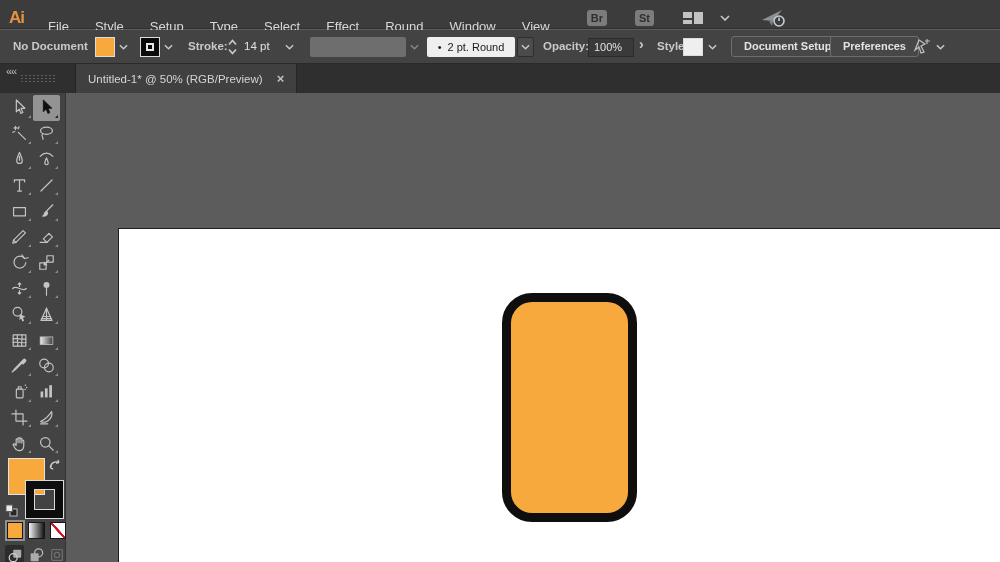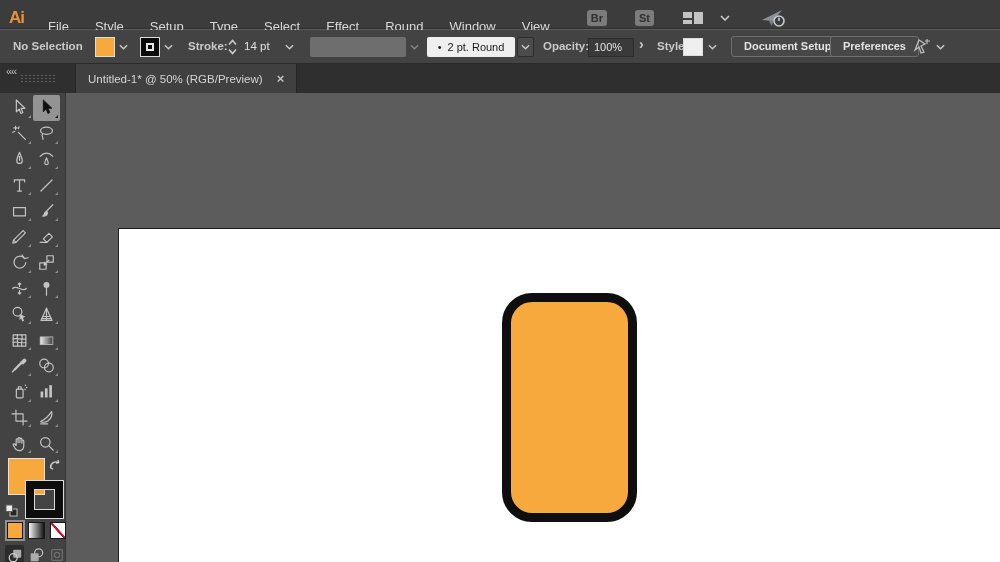--- a/index.html
+++ b/index.html
@@ -131,21 +131,21 @@
           <path d="M2 12 L22 2 L13 13 Z" fill="#9AA0A8" opacity=".85"></path>
           <path d="M9 13 L12 18 L13 13 Z" fill="#7E848C"></path>
           <circle cx="19" cy="13" r="5" fill="none" stroke="#C9CDD2" stroke-width="1.6"></circle>
           <path d="M19 9.5 V13" stroke="#C9CDD2" stroke-width="1.6"></path>
         </svg>
       </span>
     </div>
   </header>
 
   <div class="control-bar">
-    <span class="cb cb-label" style="left:13px;">No Selection</span>
+    <span class="cb cb-label" style="left:13px;">No Document</span>
 
     <span class="cb swatch fill-swatch" style="background:#F8A93D;"></span>
     <span class="cb icon" style="left:119px; top:14px;">
       <svg width="9" height="6" viewBox="0 0 10 6">
           <path d="M1 1 L5 5 L9 1" stroke="#C9C9C9" stroke-width="1.6" fill="none"></path>
         </svg>
       </span>
 
     <span class="cb swatch stroke-swatch">
         <i></i>

